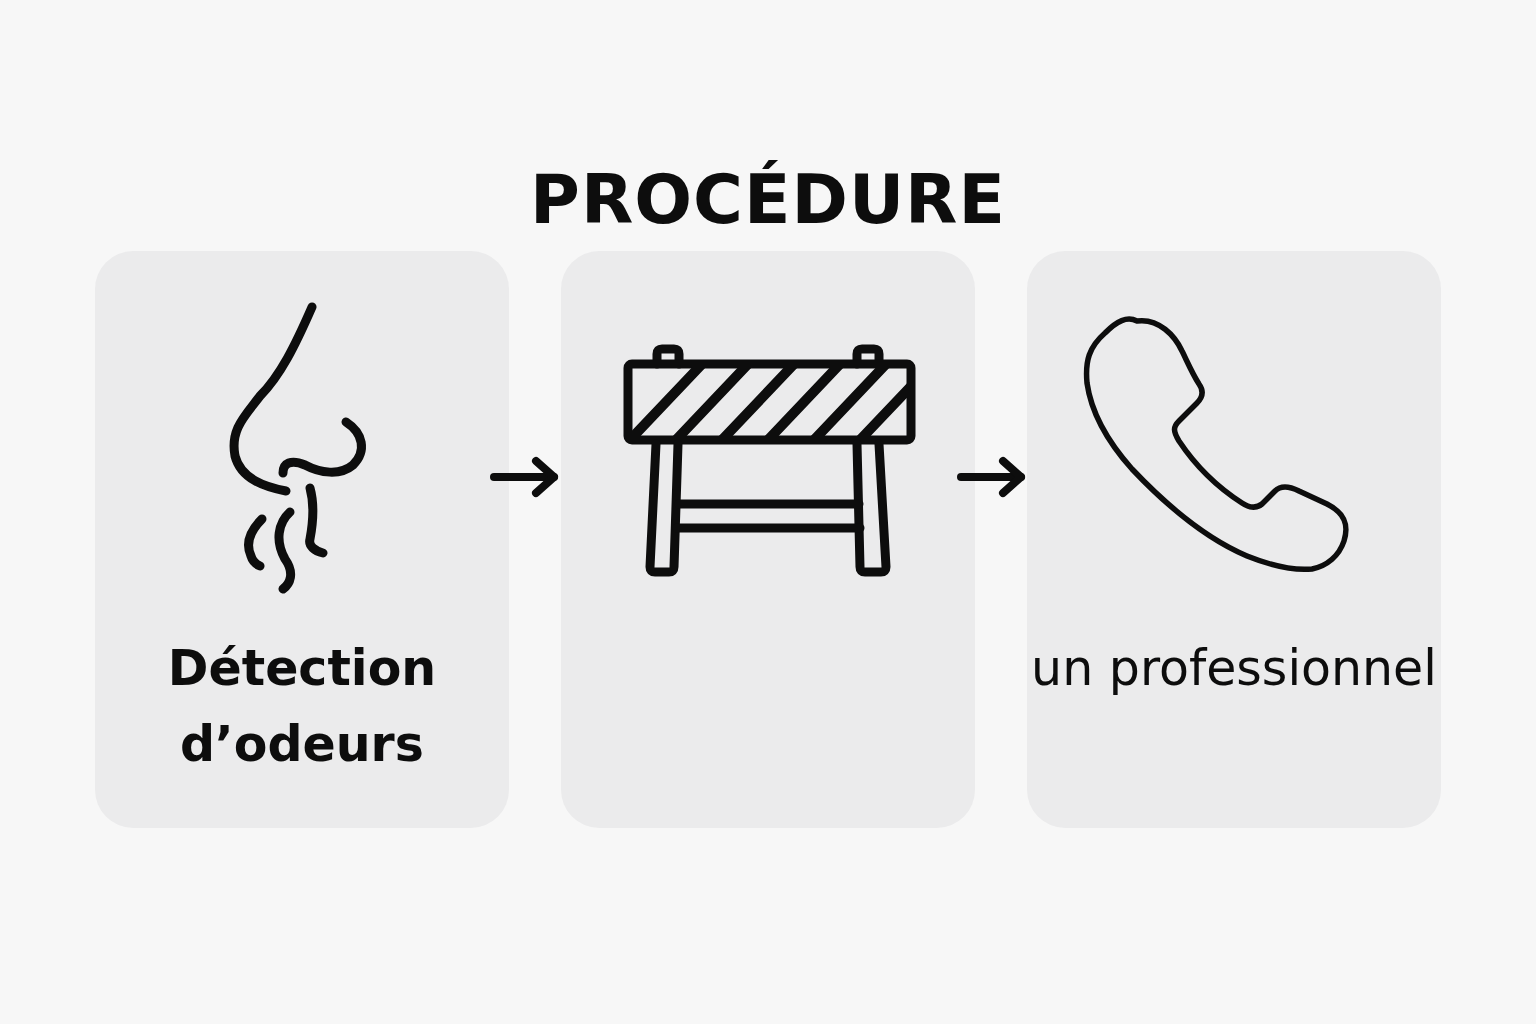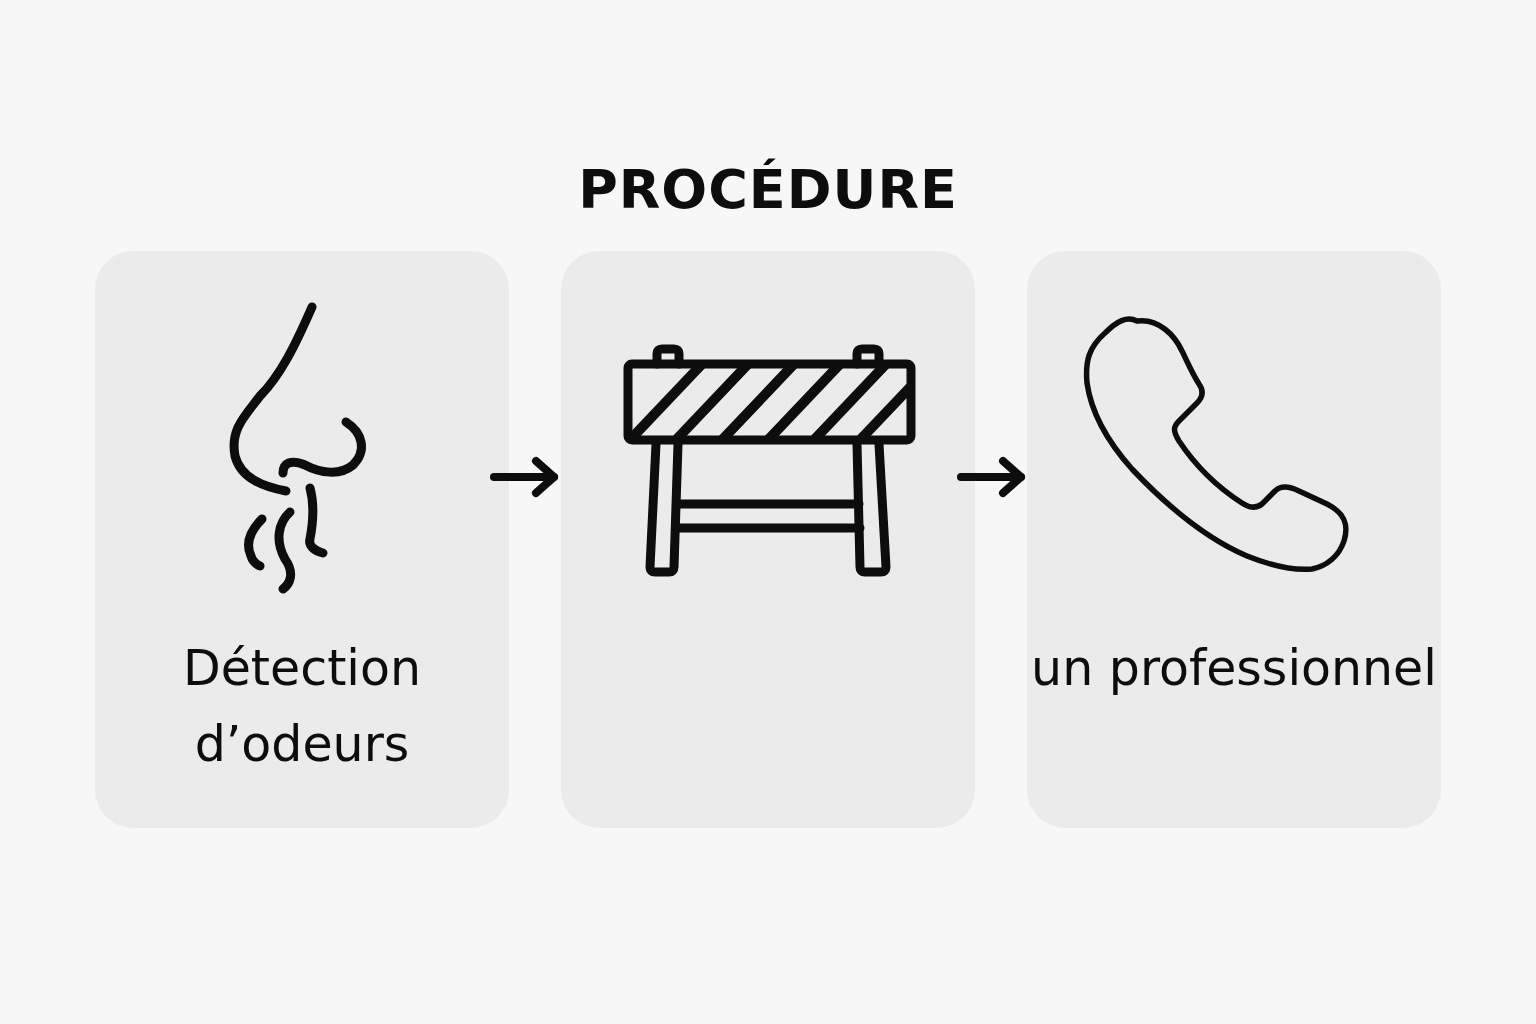--- a/index.html
+++ b/index.html
@@ -14,21 +14,21 @@
       overflow: hidden;
       font-family: "DejaVu Sans", "Liberation Sans", sans-serif;
       color: #0d0d0d;
     }
     .title {
       position: absolute;
       left: 0;
       top: 108px;
       width: 1536px;
       text-align: center;
-      font-size: 54px;
+      font-size: 68px;
       font-weight: bold;
       letter-spacing: 1px;
       line-height: 92px;
       font-family: "DejaVu Sans", sans-serif;
     }
     .card {
       position: absolute;
       top: 251px;
       width: 414px;
       height: 577px;
@@ -49,22 +49,22 @@
     .label {
       position: absolute;
       left: 0;
       width: 414px;
       text-align: center;
       font-size: 49px;
       line-height: 76px;
       top: 380px;
       white-space: nowrap;
     }
-    .label .l1 { display: block; font-weight: normal; }
-    .label .l2 { display: block; font-weight: normal; }
+    .label .l1 { display: block; font-weight: bold; }
+    .label .l2 { display: block; font-weight: bold; }
     .label .l2.regular { font-weight: normal; }
     .arrow {
       position: absolute;
       top: 452px;
       width: 74px;
       height: 50px;
     }
     .arrow.a1 { left: 488px; }
     .arrow.a2 { left: 955px; }
   </style>

